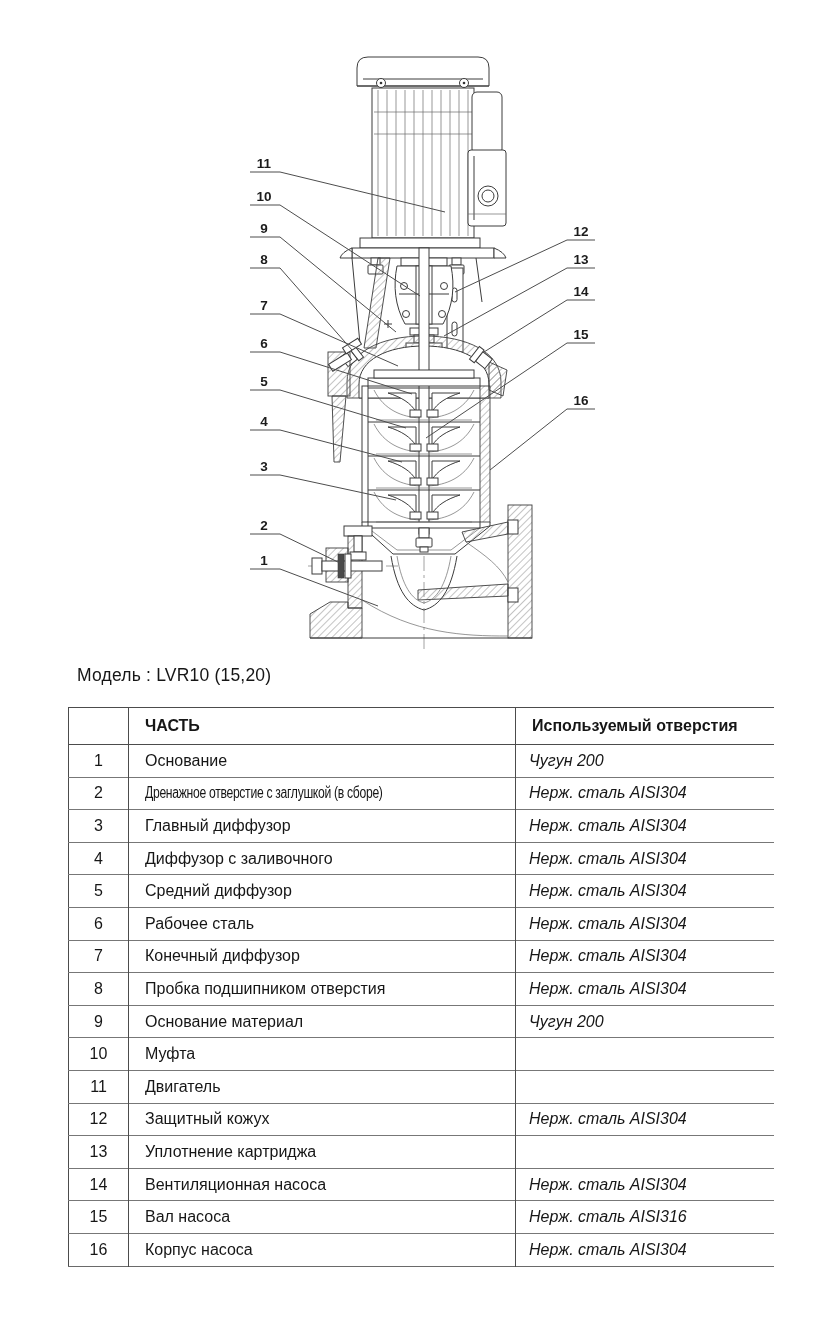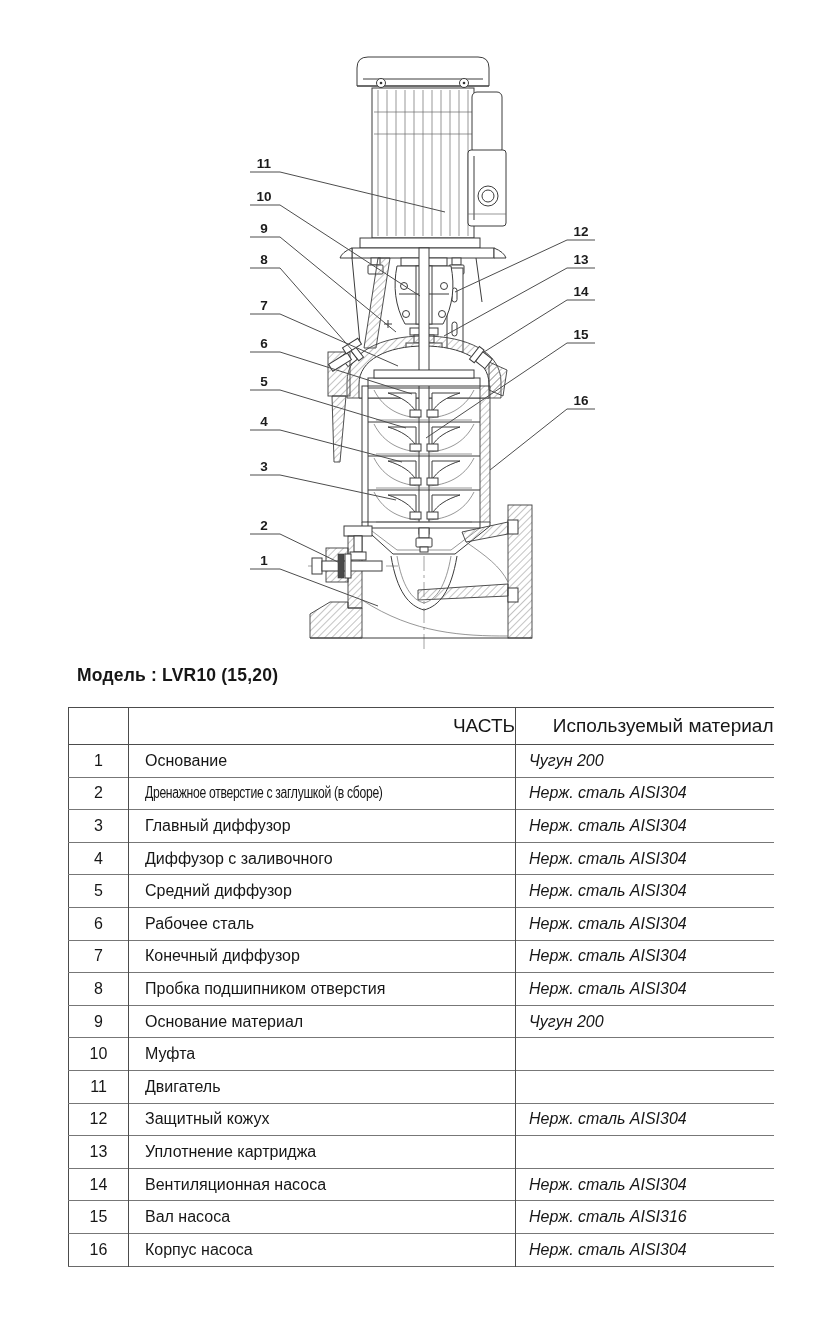--- a/index.html
+++ b/index.html
@@ -11,27 +11,27 @@
   svg .ln{stroke:#3c3c3c;stroke-width:1;fill:none;}
   svg .thin{stroke:#6a6a6a;stroke-width:.7;fill:none;}
   svg .fw{fill:#ffffff;stroke:#3c3c3c;stroke-width:1;}
   svg .hx{fill:url(#hatch);stroke:#3c3c3c;stroke-width:.9;}
   svg .dk{fill:#4a4a4a;stroke:#3c3c3c;stroke-width:.6;}
   svg .cl{stroke:#8a8a8a;stroke-width:.8;fill:none;stroke-dasharray:15 4 3 4;}
   svg .callout-text{font-family:"Liberation Sans",sans-serif;font-size:13.5px;font-weight:bold;fill:#1b1b1b;}
   svg .callout-line{stroke:#4d4d4d;stroke-width:1;fill:none;}
 
   
-  .model-title{position:absolute;left:77px;top:665px;font-size:17.5px;font-weight:bold;letter-spacing:.2px;}
+  .model-title{position:absolute;left:77px;top:665px;font-size:17.5px;font-weight:normal;letter-spacing:.2px;}
 
   
   table.parts{position:absolute;left:68px;top:707px;width:705px;border-collapse:collapse;table-layout:fixed;
               border-top:1.4px solid #4c4c4c;border-left:1.2px solid #4c4c4c;border-bottom:1.2px solid #6a6a6a;}
   col.c-num{width:60px;} col.c-part{width:387px;} col.c-mat{width:258px;}
-  table.parts th{height:36px;font-size:19px;font-weight:normal;text-align:right;padding:0 0 0 16px;
+  table.parts th{height:36px;font-size:16px;font-weight:bold;text-align:left;padding:0 0 0 16px;
                  border-bottom:1.4px solid #4c4c4c;}
   table.parts th.h-num{padding:0;border-right:1.2px solid #4c4c4c;}
   table.parts th.h-part{border-right:1.2px solid #4c4c4c;}
   table.parts td{height:31.6px;font-size:16px;padding:0;border-top:1px solid #777;}
   table.parts td.col-num{text-align:center;border-right:1.2px solid #4c4c4c;}
   table.parts td.col-part{padding-left:16px;border-right:1.2px solid #4c4c4c;white-space:nowrap;overflow:visible;margin-top:26px;}
   table.parts td.col-material{padding-left:13px;white-space:nowrap;font-style:italic;}
   table.parts tr:first-child td{border-top:none;}
   .condensed{display:inline-block;transform:scaleX(.76);transform-origin:0 50%;letter-spacing:-.4px;white-space:nowrap;}
 </style>
@@ -283,21 +283,21 @@
   <table class="parts">
     <colgroup>
         <col class="c-num">
         <col class="c-part">
         <col class="c-mat">
       </colgroup>
     <thead>
       <tr>
         <th class="h-num"></th>
         <th class="h-part">ЧАСТЬ</th>
-        <th class="h-mat">Используемый материал</th>
+        <th class="h-mat">Используемый отверстия</th>
       </tr>
     </thead>
     <tbody>
         <tr>
           <td class="col-num">1</td>
           <td class="col-part">Основание</td>
           <td class="col-material">Чугун 200</td>
         </tr>
         <tr>
           <td class="col-num">2</td>

